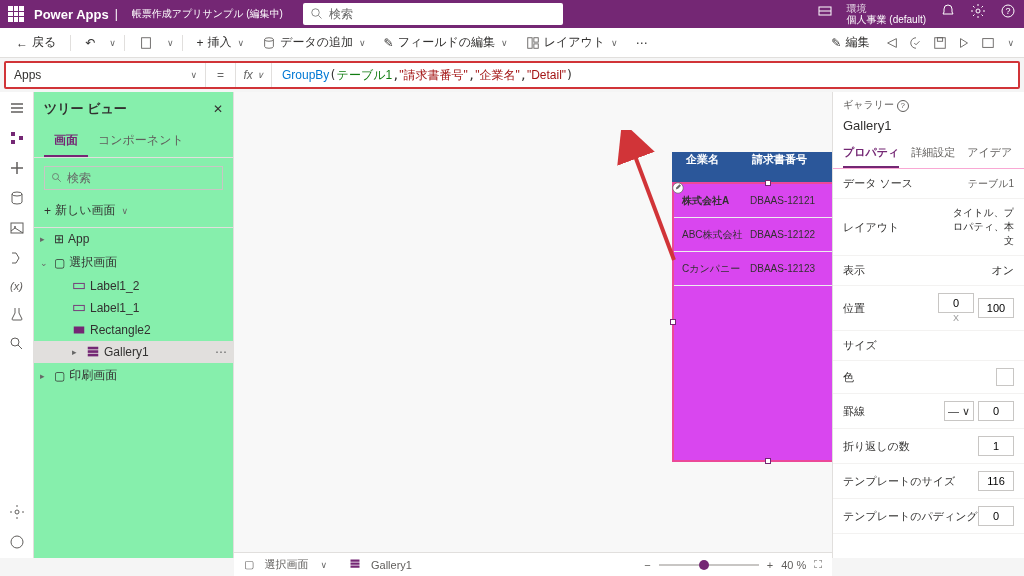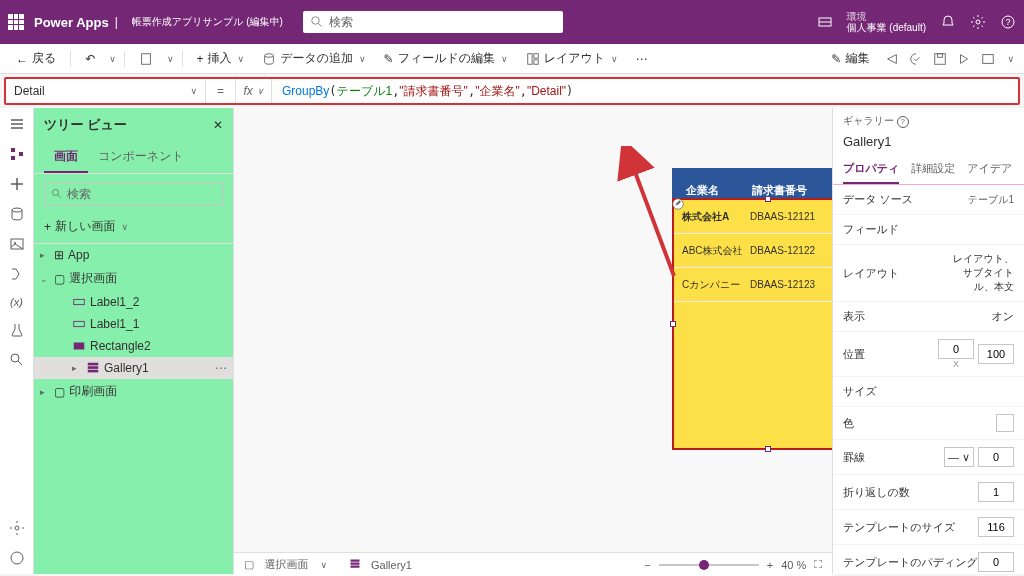--- a/index.html
+++ b/index.html
@@ -1,24 +1,24 @@
 <!DOCTYPE html>
 <html><head>
 <meta charset="utf-8">
 <style>
 *{margin:0;padding:0;box-sizing:border-box;font-family:"Segoe UI","Yu Gothic UI",sans-serif}
 body{width:1024px;height:576px;overflow:hidden;position:relative;background:#f5f5f5;font-size:12px;color:#323130}
-.header{height:44px;background:#742774;color:#fff;display:flex;align-items:center;padding:0 8px}
+.header{height:28px;background:#742774;color:#fff;display:flex;align-items:center;padding:0 8px}
 .waffle{width:16px;height:16px;display:grid;grid-template-columns:repeat(3,1fr);grid-template-rows:repeat(3,1fr);gap:1px;margin-right:10px}
 .waffle span{background:#fff}
 .app-title{font-weight:600;font-size:13px}
 .app-sub{margin-left:8px;font-size:10px}
 .search-box{margin-left:20px;width:260px;height:22px;background:#fff;border-radius:2px;display:flex;align-items:center;padding:0 8px;color:#666}
 .search-box svg{width:12px;height:12px;margin-right:6px}
-.hdr-right{margin-left:auto;display:flex;align-items:center;gap:14px}
+.hdr-right{margin-left:auto;display:flex;align-items:flex-start;gap:14px}
 .env{font-size:10px;line-height:11px}
 .env-label{opacity:.8}
 .hdr-icon{width:16px;height:16px;fill:#fff}
 .toolbar{height:30px;background:#fff;border-bottom:1px solid #e1dfdd;display:flex;align-items:center;padding:0 10px;gap:6px}
 .tb-btn{display:flex;align-items:center;gap:4px;padding:2px 6px;color:#323130;cursor:pointer;font-size:12px}
 .tb-sep{width:1px;height:16px;background:#e1dfdd;margin:0 2px}
 .chev{font-size:9px;color:#666;margin-left:2px}
 .toolbar-right{margin-left:auto;display:flex;align-items:center;gap:10px}
 .tb-icon{width:14px;height:14px;fill:#605e5c}
 .formula-row{height:28px;margin:3px 4px;border:2px solid #d13438;border-radius:2px;background:#fff;display:flex;align-items:center}
@@ -40,24 +40,24 @@
 .tree-search{margin:8px 10px;height:24px;border:1px solid #c8c6c4;display:flex;align-items:center;padding:0 6px;color:#666}
 .new-screen{margin:4px 10px 8px;font-size:12px;color:#323130;display:flex;align-items:center;gap:4px}
 .tree-list{flex:1;overflow:auto;font-size:12px}
 .tree-item{display:flex;align-items:center;padding:4px 6px;gap:4px;cursor:pointer}
 .tree-item.selected{background:#e1dfdd}
 .tree-item.selected .more{visibility:visible}
 .more{margin-left:auto;visibility:hidden;color:#666}.indent2{padding-left:38px}
 .caret{width:10px;font-size:9px;color:#666}
 .ti-icon{width:14px;height:14px;fill:#742774}
 .canvas{flex:1;background:#f8f8f8;position:relative;overflow:hidden}
-.gallery-header{position:absolute;left:438px;top:60px;width:192px;height:30px;background:#2b579a;color:#fff;display:flex;align-items:flex-end;font-size:11px;font-weight:600}
+.gallery-header{position:absolute;left:438px;top:60px;width:192px;height:30px;background:#2b579a;color:#fff;display:flex;align-items:flex-start;font-size:11px;font-weight:600}
 .gallery-header div:first-child{width:76px;padding-left:14px}
 .gallery-header div:last-child{padding-left:4px}
-.gallery{position:absolute;left:438px;top:90px;width:192px;height:252px;background:#fde047;border:2px solid #b91c1c}
+.gallery{position:absolute;left:438px;top:90px;width:192px;height:280px;background:#d946ef;border:2px solid #ec4899}
 .g-row{height:34px;border-bottom:1px solid #eee;display:flex;align-items:center;font-size:10px;padding:0 8px;position:relative}
 .g-row .c1{width:68px}.g-row .c2{flex:1}
 .g-badge{position:absolute;left:-2px;top:-2px;width:12px;height:12px;fill:#605e5c}
 .handle{position:absolute;width:6px;height:6px;border:1px solid #742774;background:#fff}
 .h-t{top:-4px;left:50%;transform:translateX(-50%)}
 .h-b{bottom:-4px;left:50%;transform:translateX(-50%)}
 .h-l{left:-4px;top:50%;transform:translateY(-50%)}
 .arrow{position:absolute;left:380px;top:38px;pointer-events:none}
 .right-panel{width:192px;background:#fff;border-left:1px solid #e1dfdd;display:flex;flex-direction:column;font-size:11px}
 .rp-head{padding:6px 10px;color:#605e5c;font-size:10px}
@@ -176,21 +176,21 @@
       </svg>
     <svg class="tb-icon" viewBox="0 0 16 16">
         <rect x="2" y="3" width="12" height="10" fill="none" stroke="#605e5c"></rect>
       </svg>
     <span class="chev">∨</span>
   </div>
 </div>
 
 <div class="formula-row">
   <div class="prop-select">
-    <span>Detail</span>
+    <span>Apps</span>
       <span class="chev">∨</span>
   </div>
   <div class="eq">=</div>
   <div class="fx">
       <span>fx</span>
       <span class="chev">∨</span>
     </div>
   <div class="formula-text">
     <span class="fn">GroupBy</span>(<span class="tbl">テーブル1</span>,<span class="str">"請求書番号"</span>,<span class="str">"企業名"</span>,<span class="str">"Detail"</span>)
   </div>
@@ -353,25 +353,22 @@
       <div class="rp-tab active">プロパティ</div>
       <div class="rp-tab">詳細設定</div>
       <div class="rp-tab">アイデア</div>
     </div>
     <div class="rp-body">
       <div class="rp-row">
           <span>データ ソース</span>
           <span class="rp-link">テーブル1</span>
         </div>
       <div class="rp-row">
-          <span>フィールド</span>
-        </div>
-      <div class="rp-row">
           <span>レイアウト</span>
-          <span style="font-size:10px;text-align:right;width:70px">レイアウト、サブタイトル、本文</span>
+          <span style="font-size:10px;text-align:right;width:70px">タイトル、プロパティ、本文</span>
         </div>
       <div class="rp-row">
           <span>表示</span>
           <span>オン</span>
         </div>
       <div class="rp-row">
         <span>位置</span>
         <div class="vals">
             <div><input value="0" style=""><div class="rp-sub">X</div></div>
             <input value="100" style="">

